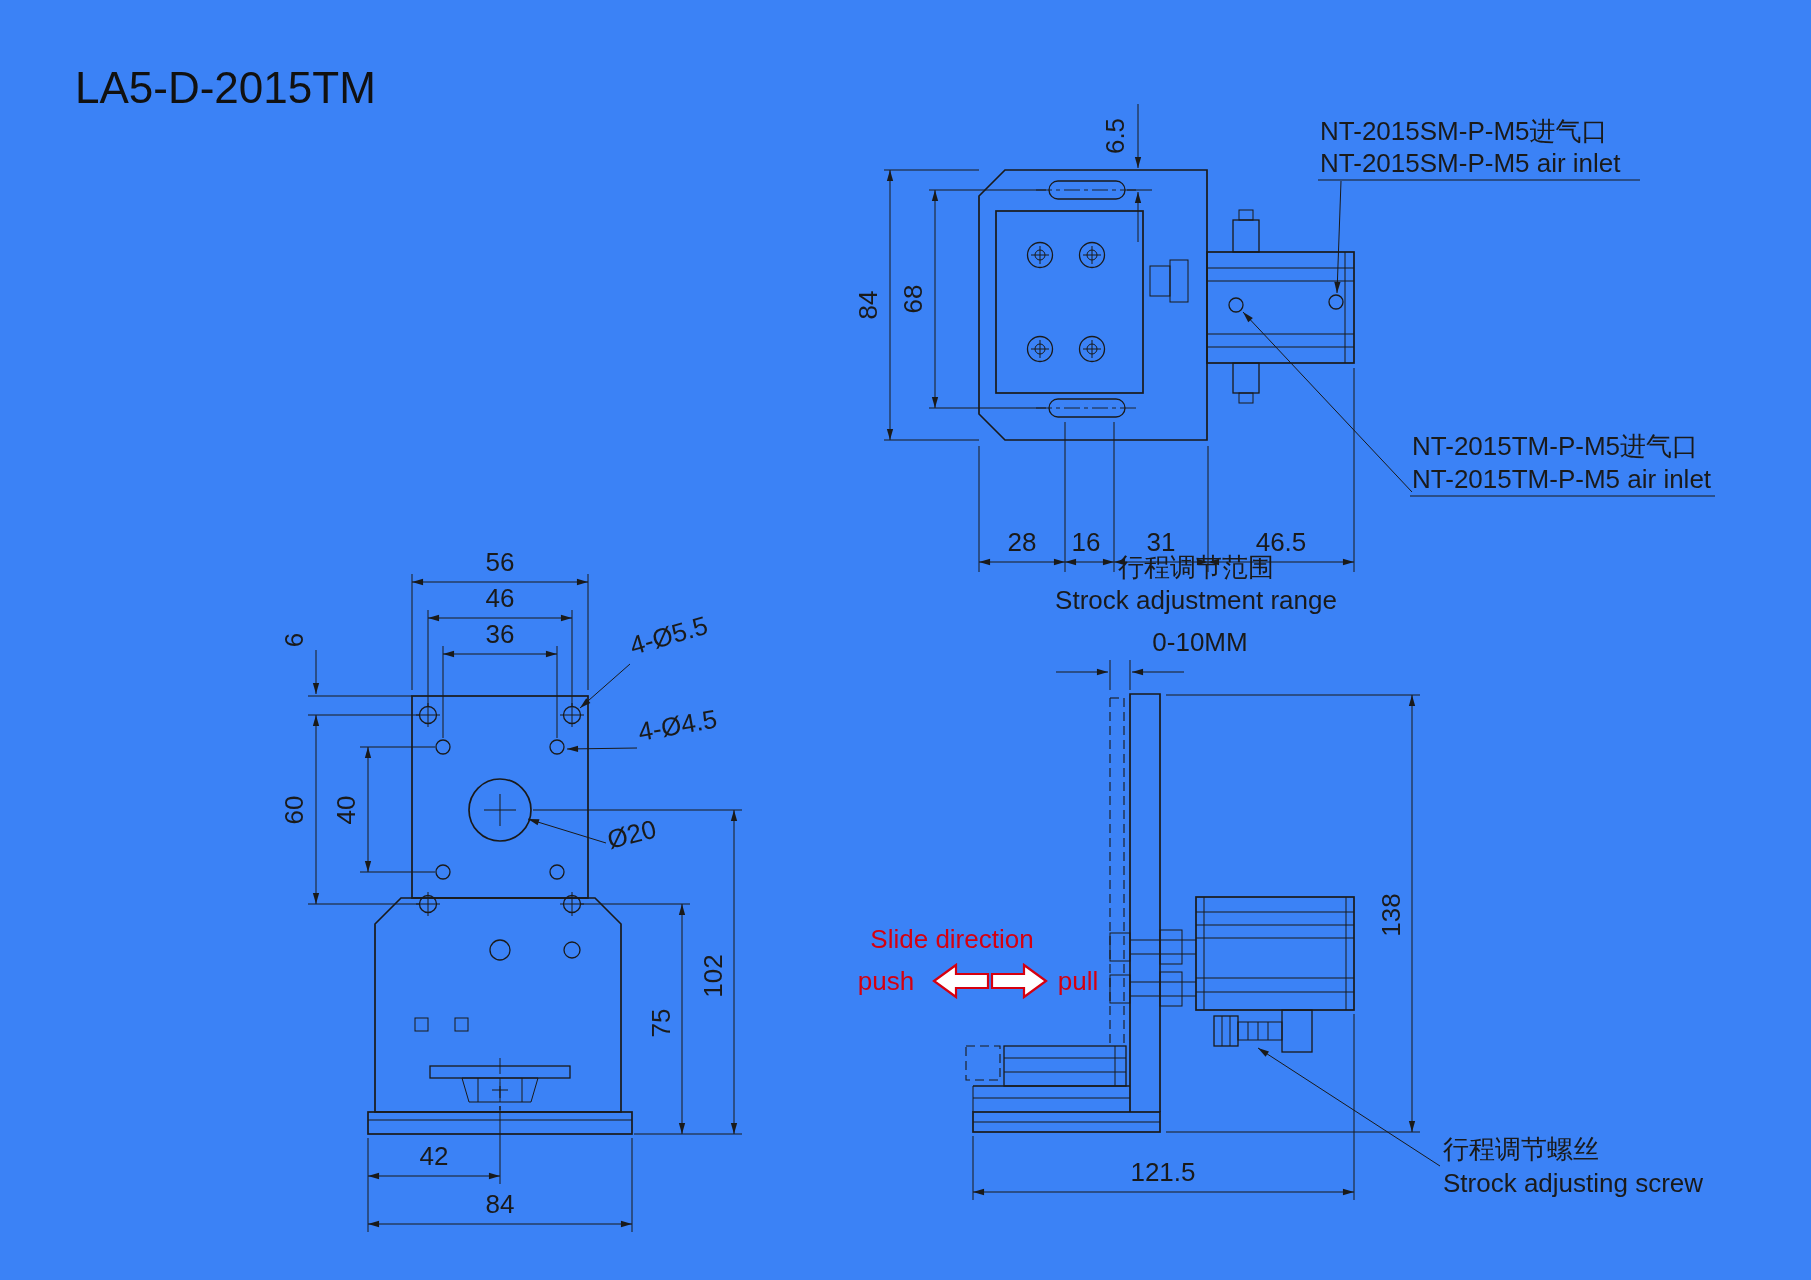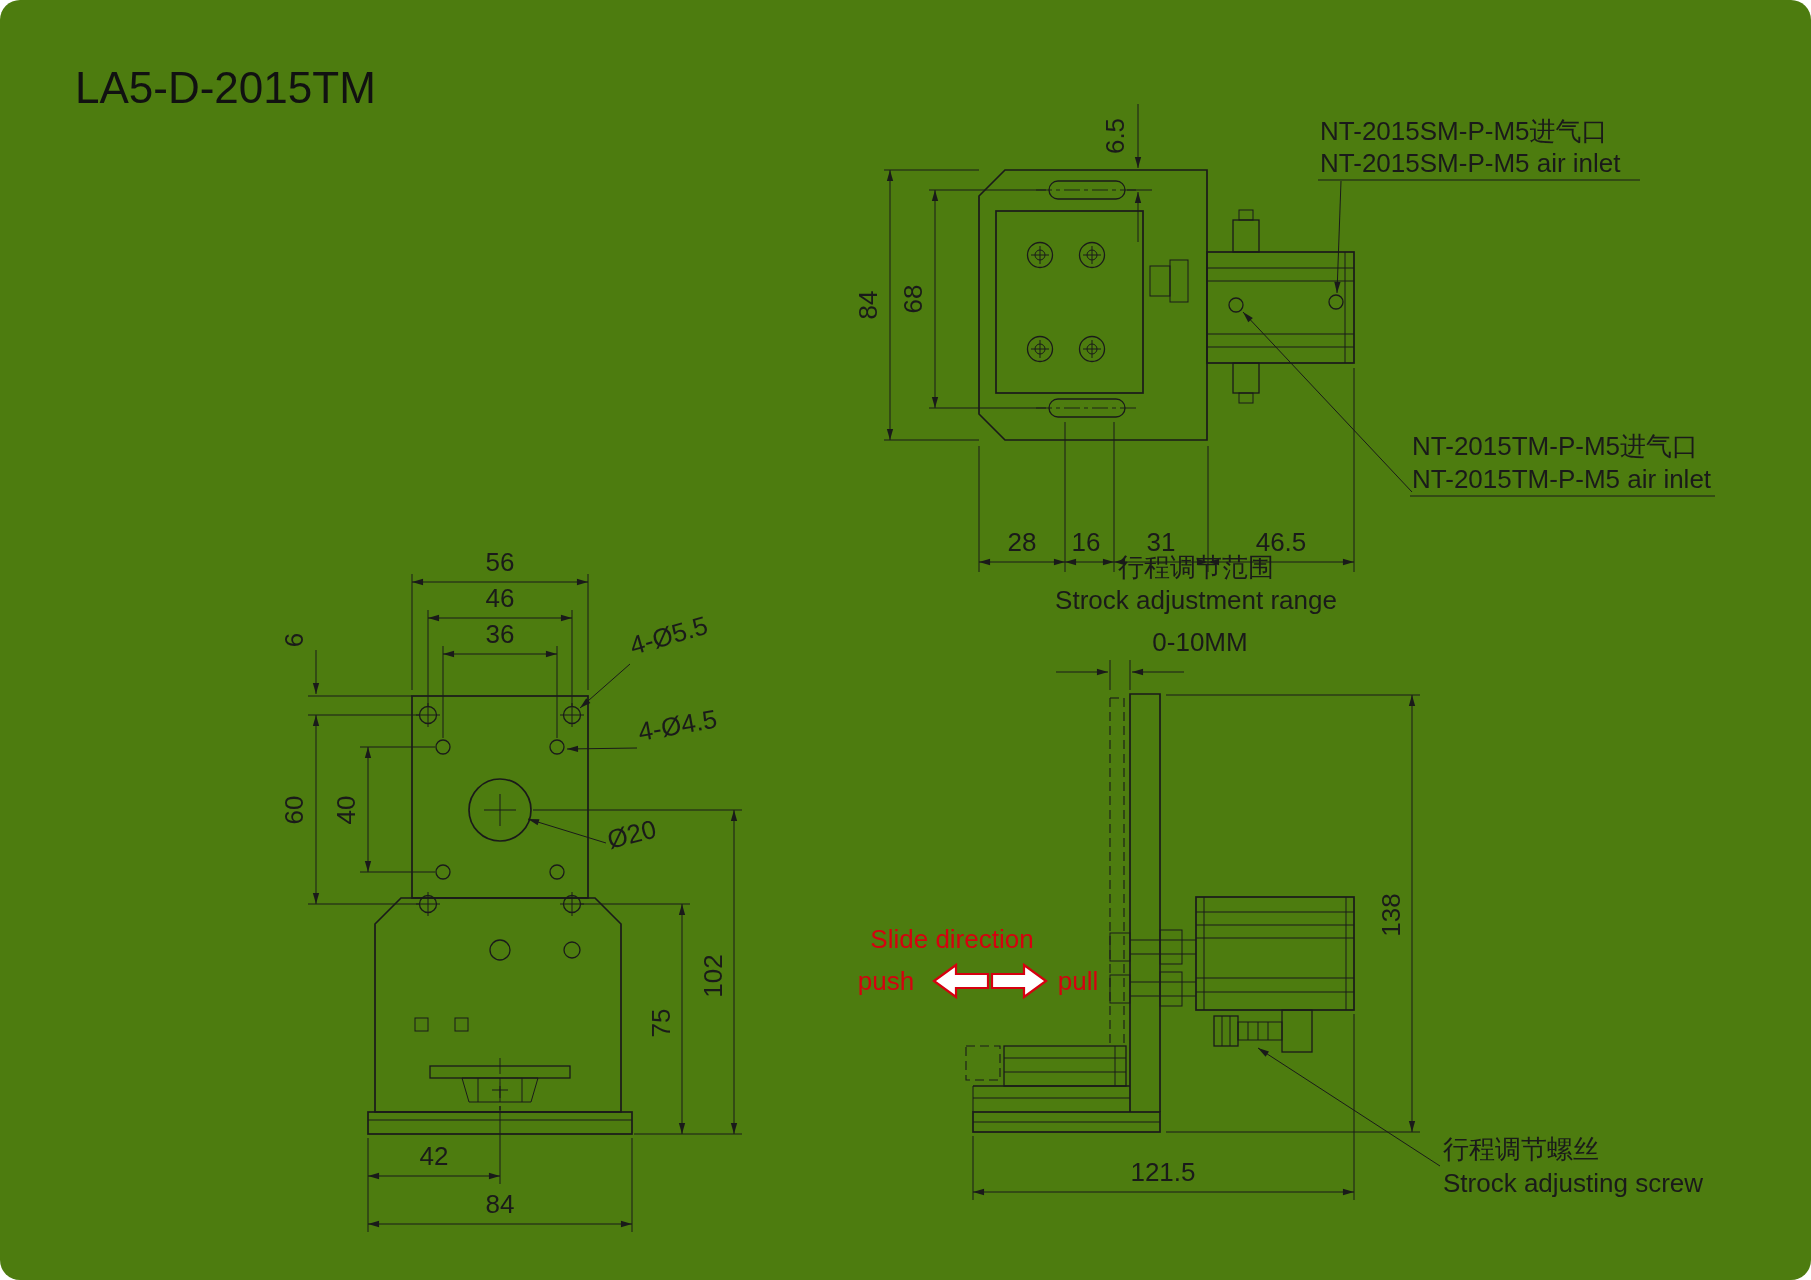--- a/index.html
+++ b/index.html
@@ -1,16 +1,16 @@
 <!DOCTYPE html>
 <html><head>
 <meta charset="utf-8">
 <style>
   html,body{margin:0;padding:0;background:#fff;}
-  .page{position:relative;width:1811px;height:1280px;background:#4d7c0f;overflow:hidden;border-radius:20px;}
+  .page{position:relative;width:1811px;height:1280px;background:#3b82f6;overflow:hidden;}
   svg{display:block;}
   .ol{stroke:#1a1a1a;stroke-width:1.7;fill:none;stroke-linejoin:miter;}
   .ol2{stroke:#1a1a1a;stroke-width:1.3;fill:none;}
   .tl{stroke:#1a1a1a;stroke-width:1;fill:none;}
   .dash{stroke:#1a1a1a;stroke-width:1.1;fill:none;stroke-dasharray:9 5;}
   .cline{stroke:#1a1a1a;stroke-width:0.9;fill:none;stroke-dasharray:16 4 4 4;}
   .diml{stroke:#1a1a1a;stroke-width:1;fill:none;}
   text{font-family:"Liberation Sans","DejaVu Sans",sans-serif;fill:#1a1a1a;}
   .dim{font-size:26px;text-anchor:middle;}
   .lbl{font-size:26px;}

